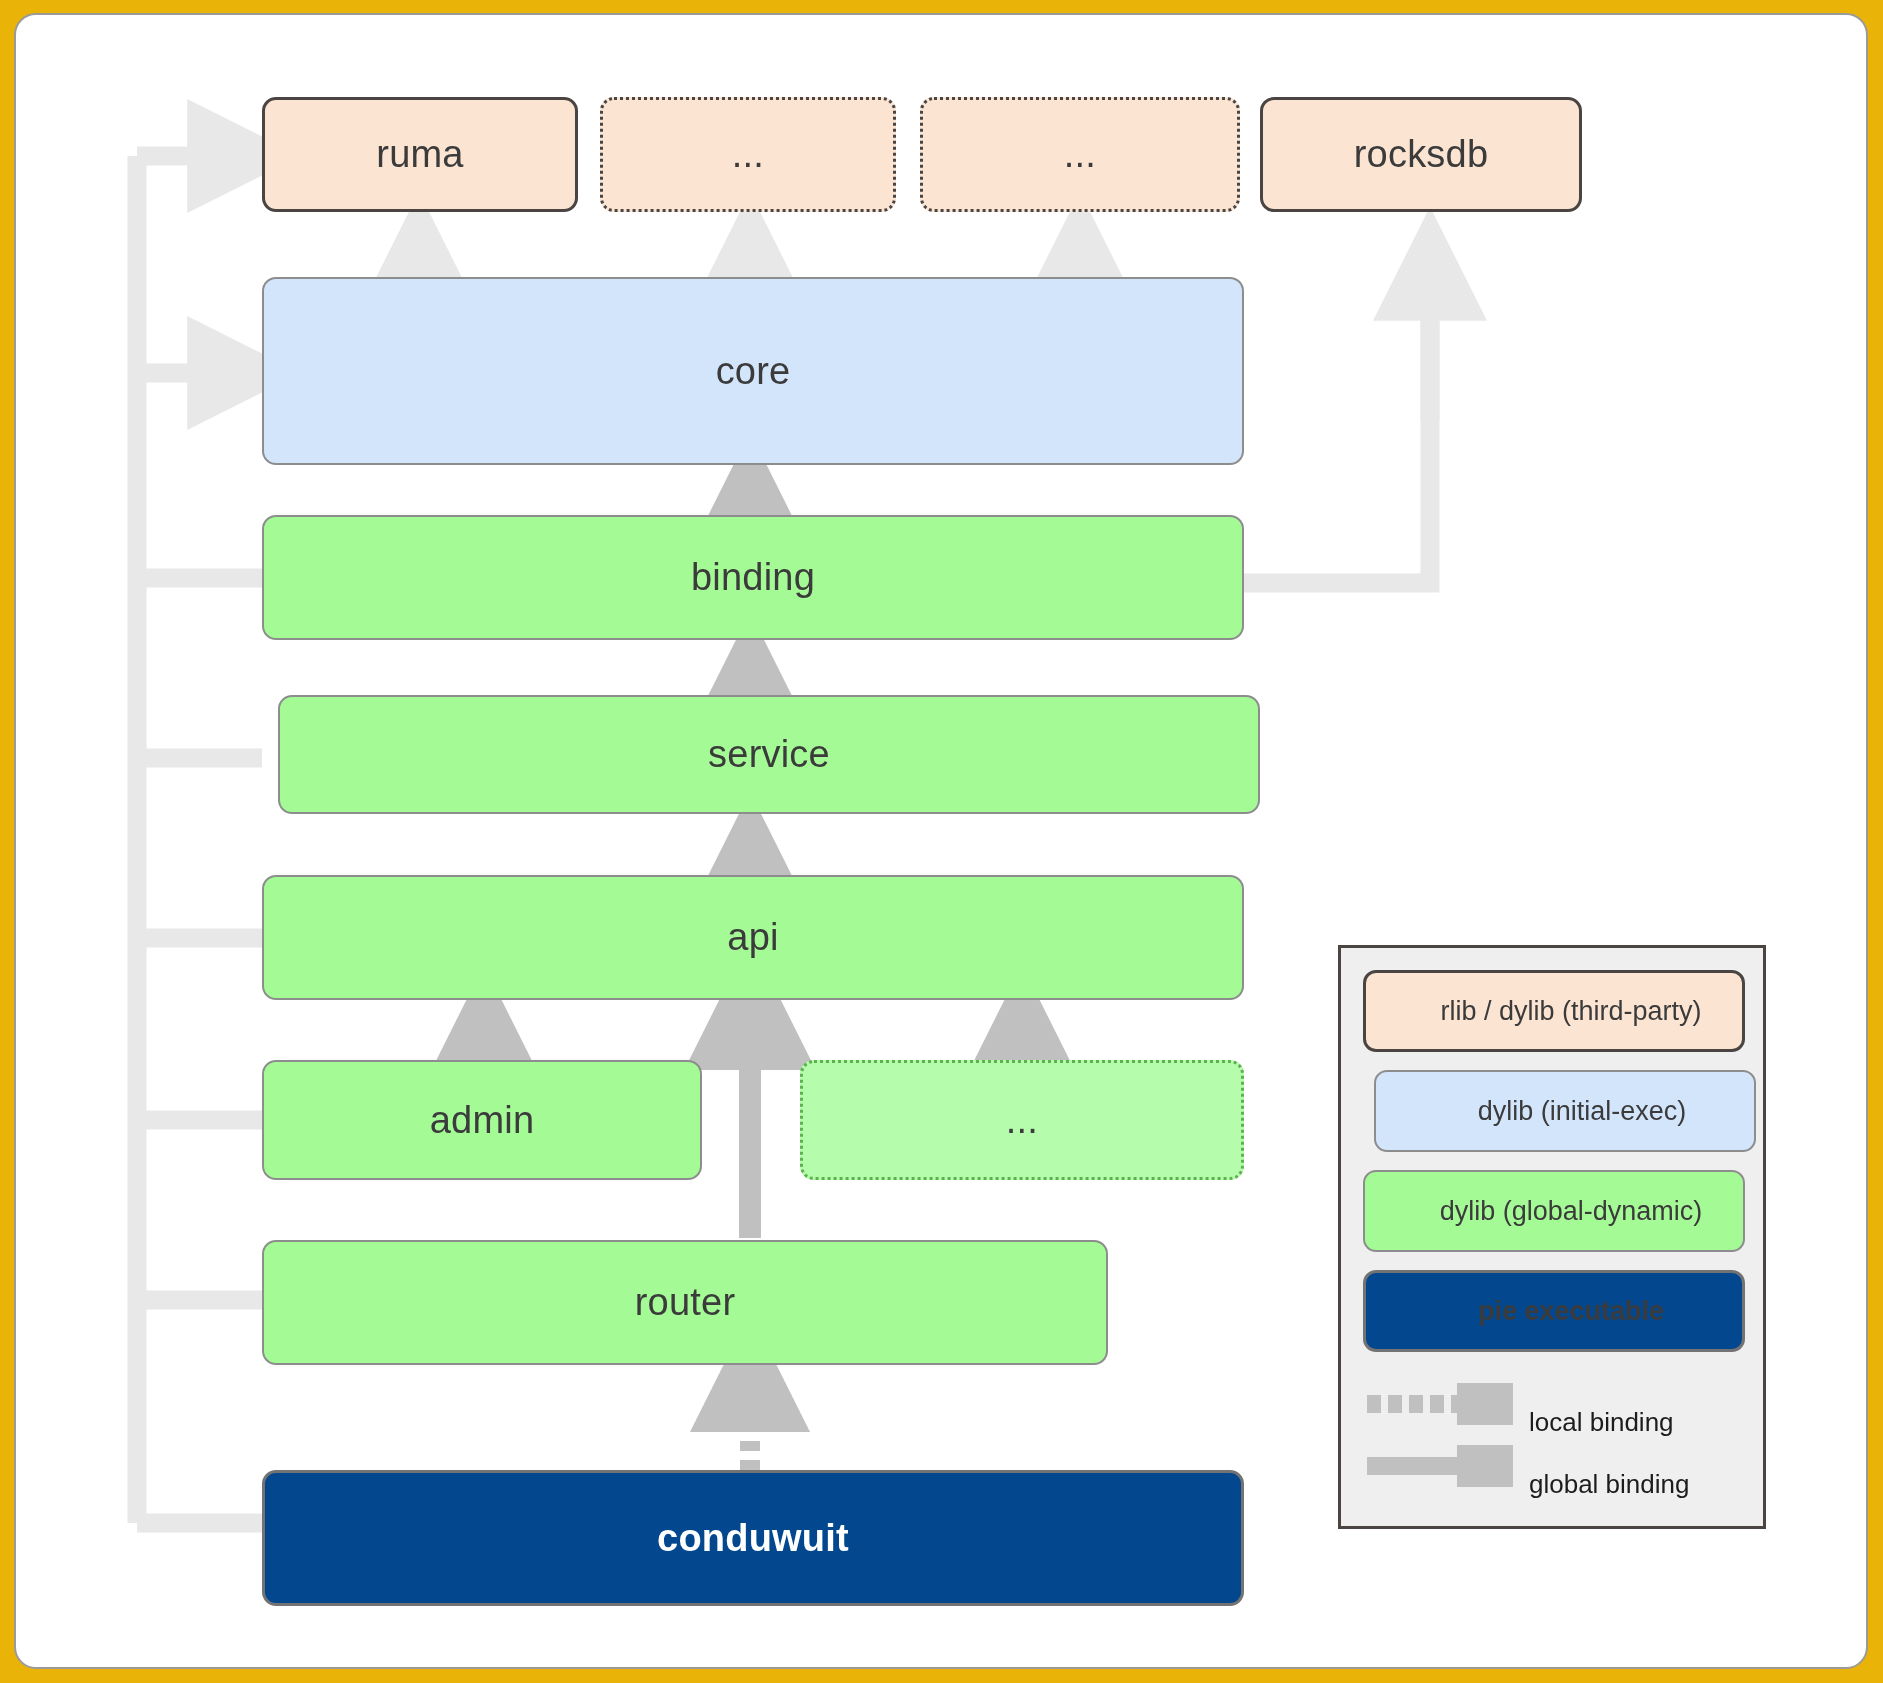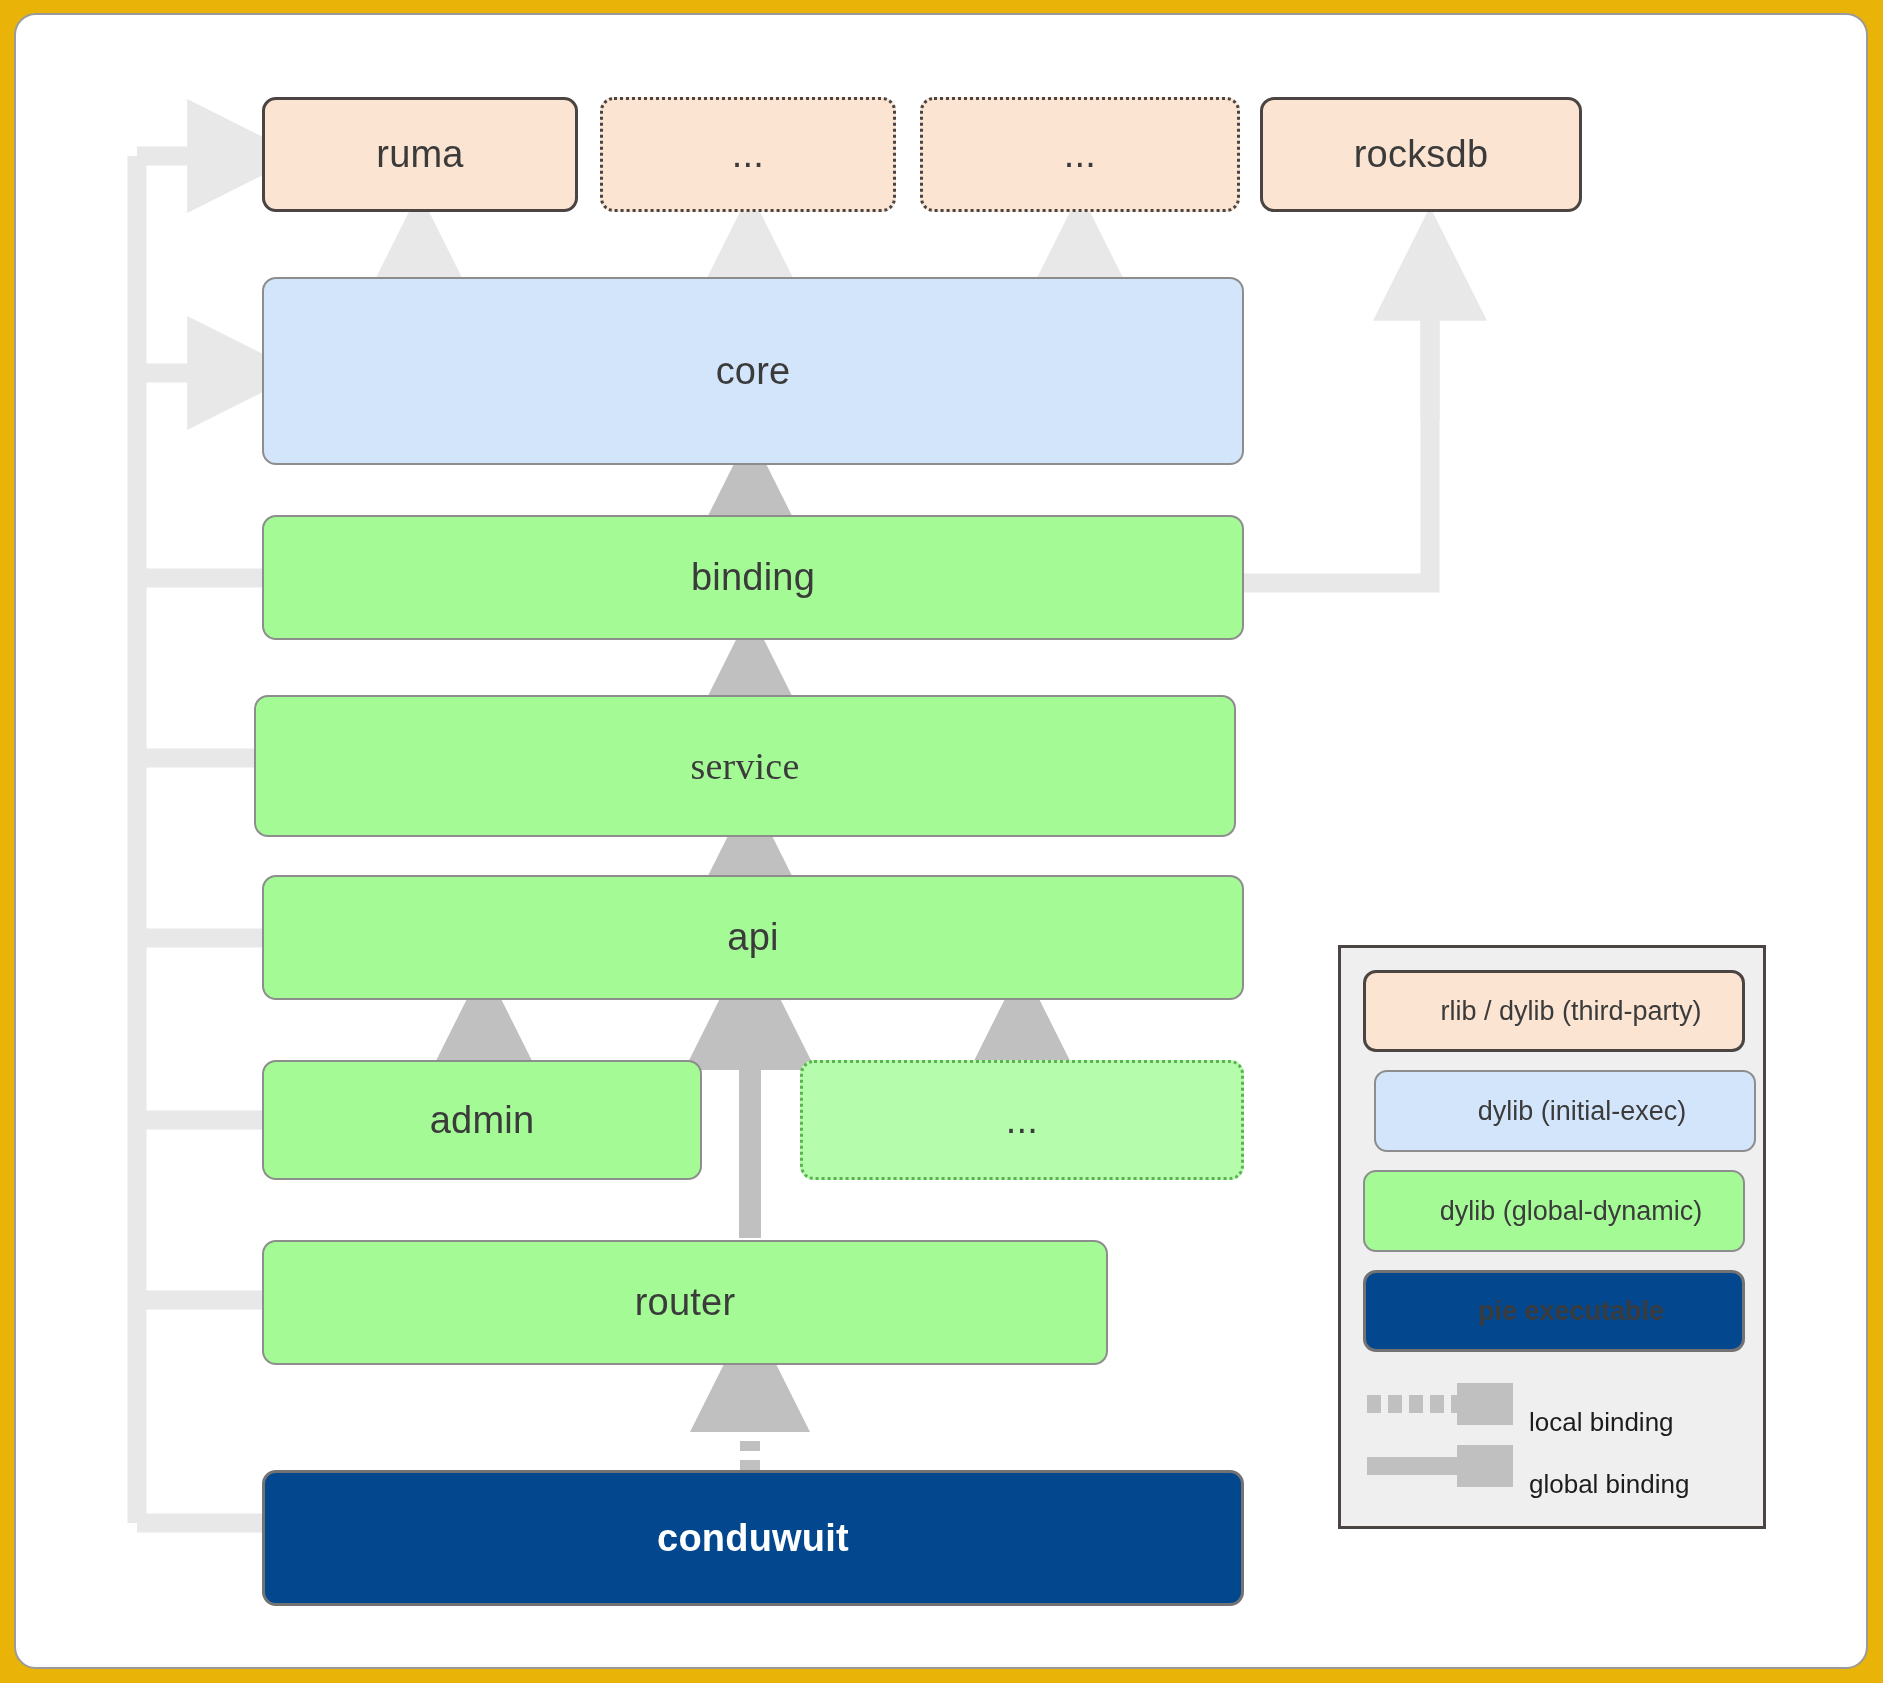--- a/index.html
+++ b/index.html
@@ -209,21 +209,21 @@
   </div>
 
   <div class="node n-initialexec" style="left:262px; top:277px; width:982px; height:188px;">
     <span>core</span>
   </div>
 
   <div class="node n-globaldynamic" style="left:262px; top:515px; width:982px; height:125px;">
     <span>binding</span>
   </div>
 
-  <div class="node n-globaldynamic" style="left:254px; top:695px; width:982px; height:142px;font-family:Liberation Serif, serif;">
+  <div class="node n-globaldynamic" style="left:278px; top:695px; width:982px; height:119px;">
     <span>service</span>
   </div>
 
   <div class="node n-globaldynamic" style="left:262px; top:875px; width:982px; height:125px;">
     <span>api</span>
   </div>
 
   <div class="node n-globaldynamic" style="left:262px; top:1060px; width:440px; height:120px;">
     <span>admin</span>
   </div>

